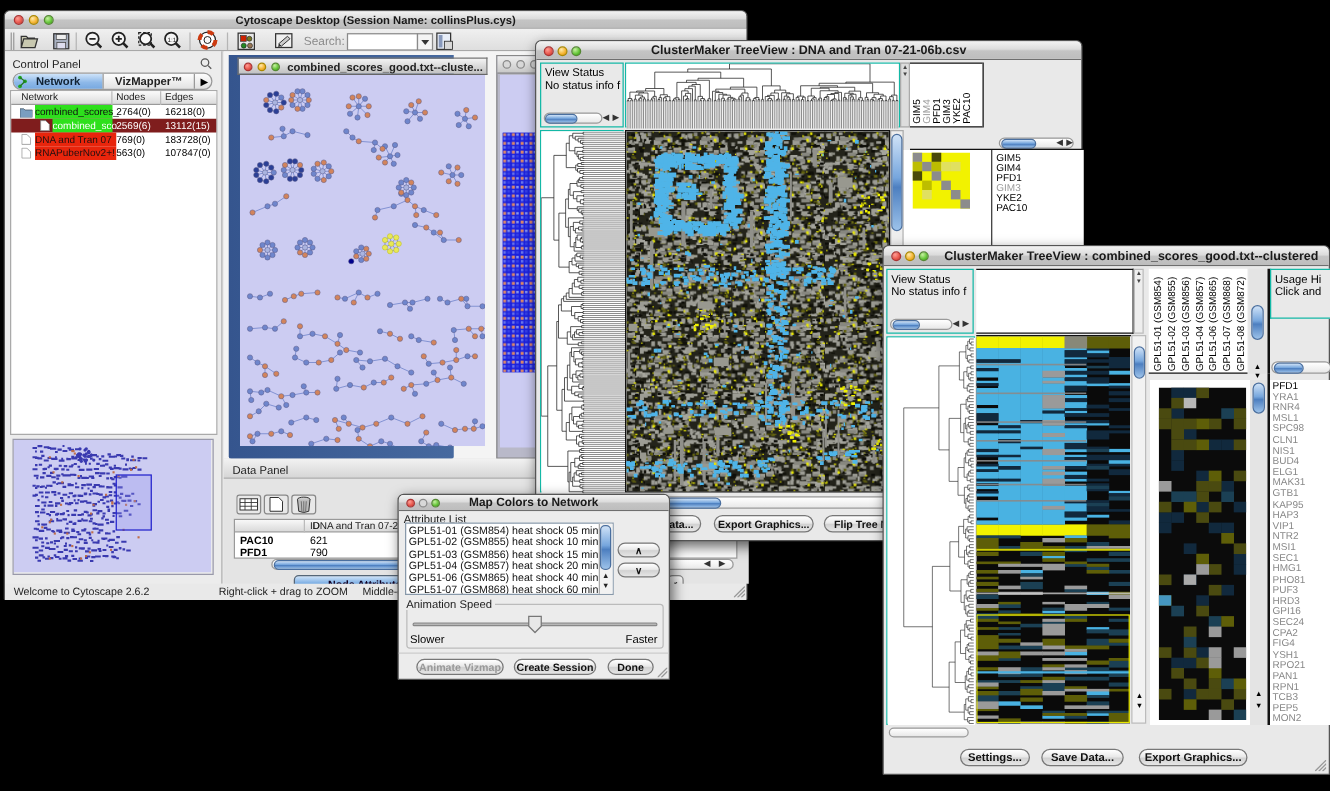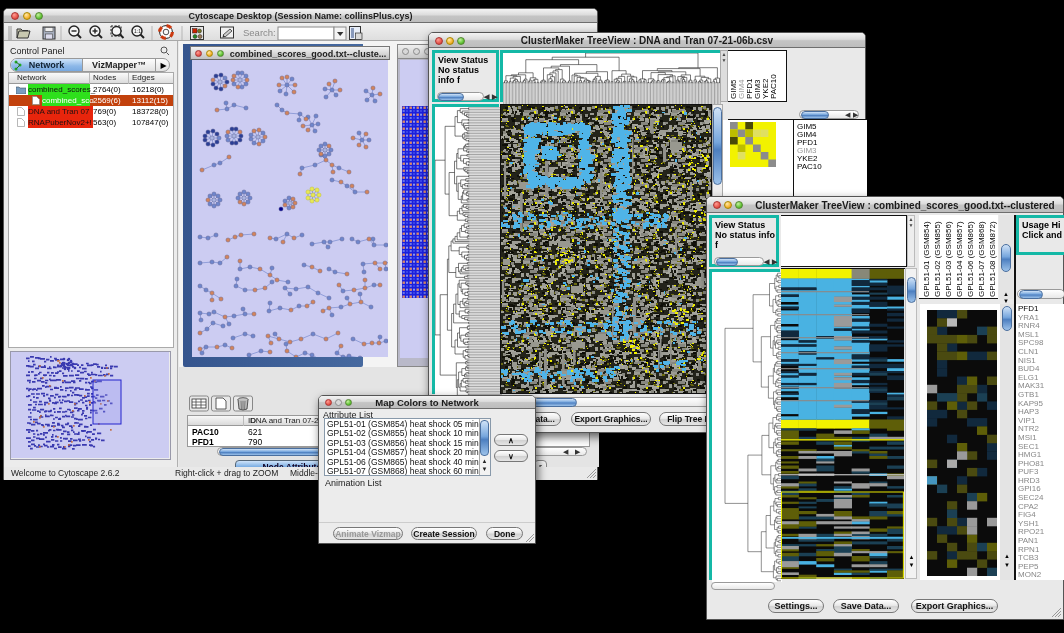--- a/index.html
+++ b/index.html
@@ -5,21 +5,21 @@
 body{font-family:"Liberation Sans",sans-serif;}
 .abs{position:absolute;}
 .win{position:absolute;background:#e9e9e9;border:1px solid #555;box-shadow:2px 4px 10px rgba(0,0,0,0.6);border-radius:5px 5px 1px 1px;}
 .tbar{position:absolute;left:0;right:0;top:0;background:linear-gradient(#f3f3f3,#dcdcdc 45%,#c4c4c4 55%,#bdbdbd);border-bottom:1px solid #6e6e6e;border-radius:4px 4px 0 0;}
 .ttl{position:absolute;left:36px;right:36px;white-space:nowrap;overflow:hidden;text-align:center;font-weight:bold;color:#1a1a1a;}
 .tl{position:absolute;width:8px;height:8px;border-radius:50%;}
 .tlr{background:radial-gradient(circle at 35% 30%,#ff9d94,#e8564b 60%,#b13a30);border:0.5px solid #a33;}
 .tly{background:radial-gradient(circle at 35% 30%,#ffe9a8,#f5b32e 60%,#c78a1c);border:0.5px solid #a80;}
 .tlg{background:radial-gradient(circle at 35% 30%,#c6f0a0,#62c536 60%,#3f8f20);border:0.5px solid #583;}
 .tlo{background:#d8d8d8;border:1px solid #8a8a8a;}
-.pane{position:absolute;background:#e9e9e9;border:3px solid #14b8a6;font-weight:bold;}
+.pane{position:absolute;background:#e9e9e9;border:1px solid #14b8a6;}
 .sbtrack{position:absolute;background:linear-gradient(#fff,#e8e8e8);border:1px solid #9a9a9a;border-radius:8px;}
 .sbthumb{position:absolute;border-radius:7px;background:linear-gradient(#cfe2f7,#76a6dd 45%,#4d7fc0 55%,#9cc2ea);border:1px solid #4a6f9f;}
 .sbarr{position:absolute;font-size:7px;color:#333;line-height:9px;}
 .pill{position:absolute;white-space:nowrap;overflow:hidden;background:linear-gradient(#ffffff,#e9e9e9 45%,#d2d2d2 55%,#e6e6e6);border:1px solid #777;border-radius:9px;text-align:center;font-weight:bold;color:#111;}
 .vlbl{position:absolute;transform:rotate(-90deg);transform-origin:left bottom;white-space:nowrap;color:#000;}
 .t8{font-size:8px;}
 </style></head>
 <body>
 
 <div class="win" style="left:3px;top:8px;width:595px;height:472px;">
@@ -136,21 +136,21 @@
 
       <div class="abs" style="left:0;top:11px;width:100%;height:11px;font-size:8px;line-height:11px;">
         <svg class="abs" style="left:7px;top:1.5px;" width="10" height="8">
             <path d="M0 1 h3 l1 1 h6 v6 h-10 z" fill="#7a9ec0" stroke="#456" stroke-width="0.6"></path>
           </svg>
         <span class="abs" style="left:19px;top:0;width:62px;height:11px;background:#2ee01c;color:#111;line-height:11px;">combined_scores_</span>
         <span class="abs" style="left:84px;top:0;">2764(0)</span>
           <span class="abs" style="left:123px;top:0;">16218(0)</span>
       </div>
 
-      <div class="abs" style="left:0;top:22px;width:100%;height:11px;font-size:8px;line-height:11px;background:#c2410c;color:#fff;">
+      <div class="abs" style="left:0;top:22px;width:100%;height:11px;font-size:8px;line-height:11px;background:#7f1d1d;color:#fff;">
         <svg class="abs" style="left:23px;top:1px;" width="8" height="9">
             <path d="M0.5 0.5 h4 l3 3 v5 h-7 z" fill="#fff" stroke="#888" stroke-width="0.7"></path>
           </svg>
         <span class="abs" style="left:33px;top:0;width:48px;height:11px;background:#2ee01c;color:#fff;line-height:11px;">combined_sco</span>
         <span class="abs" style="left:84px;top:0;">2569(6)</span>
           <span class="abs" style="left:123px;top:0;">13112(15)</span>
       </div>
 
       <div class="abs" style="left:0;top:33px;width:100%;height:11px;font-size:8px;line-height:11px;">
         <svg class="abs" style="left:8px;top:1px;" width="8" height="9">
@@ -600,20 +600,23 @@
             </g>
             <g fill="#00008c" stroke="#5a5a88" stroke-width="0.4">
               <circle cx="89" cy="149" r="2.1"></circle>
             </g>
           </svg>
       </div>
     </div>
   </div>
 
   <div class="abs" style="left:175px;top:358px;width:420px;height:100px;background:#e4e4e4;">
+    <div class="abs" style="left:0;top:0;width:100%;height:16px;background:linear-gradient(#f2f2f2,#d6d6d6);border-bottom:1px solid #aaa;">
+      <span class="abs" style="left:7px;top:4px;font-size:9px;color:#222;">Data Panel</span>
+    </div>
     <svg class="abs" style="left:10px;top:28px;" width="70" height="18">
       <rect x="0.5" y="1" width="19" height="15" fill="#e8e8e8" stroke="#888" rx="2"></rect>
       <rect x="3" y="4" width="14" height="9" fill="#fff" stroke="#333" stroke-width="0.8"></rect>
       <g stroke="#333" stroke-width="0.7">
           <line x1="3" y1="7" x2="17" y2="7"></line>
           <line x1="3" y1="10" x2="17" y2="10"></line>
           <line x1="7" y1="4" x2="7" y2="13"></line>
           <line x1="12" y1="4" x2="12" y2="13"></line>
         </g>
       <rect x="22.5" y="1" width="19" height="15" fill="#e8e8e8" stroke="#888" rx="2"></rect>
@@ -2459,21 +2462,29 @@
   </div>
   <div class="abs" style="left:4px;top:14px;font-size:9px;color:#222;">Attribute List</div>
   <div class="abs" style="left:5px;top:22px;width:167px;height:58px;background:#fff;border:1px solid #89a;overflow:hidden;font-size:8.5px;line-height:9.4px;color:#111;white-space:nowrap;">
     <div style="padding:1px 0 0 2px;">GPL51-01 (GSM854) heat shock 05 min<br>GPL51-02 (GSM855) heat shock 10 min<br>GPL51-03 (GSM856) heat shock 15 min<br>GPL51-04 (GSM857) heat shock 20 min<br>GPL51-06 (GSM865) heat shock 40 min<br>GPL51-07 (GSM868) heat shock 60 min</div>
   </div>
   <div class="abs" style="left:160px;top:23px;width:11px;height:56px;background:#f2f2f2;border-left:1px solid #aaa;"></div>
   <div class="sbthumb" style="left:161px;top:24px;width:9px;height:36px;border-radius:4px;"></div>
   <div class="abs" style="left:161px;top:61px;width:9px;font-size:6px;text-align:center;color:#222;line-height:8px;">▲<br>▼</div>
   <div class="pill" style="left:175px;top:38px;width:34px;height:12px;font-size:8px;line-height:11px;">∧</div>
   <div class="pill" style="left:175px;top:54px;width:34px;height:12px;font-size:8px;line-height:11px;">∨</div>
-  <div class="abs" style="left:4px;top:82px;font-size:9px;color:#222;background:#ececec;padding:0 2px;z-index:3;">Animation List</div>
+  <div class="abs" style="left:4px;top:82px;font-size:9px;color:#222;background:#ececec;padding:0 2px;z-index:3;">Animation Speed</div>
+  <div class="abs" style="left:6px;top:87px;width:206px;height:36px;border:1px solid #bbb;border-radius:3px;">
+    <div class="abs" style="left:4px;top:14px;width:196px;height:3px;background:linear-gradient(#999,#ccc);border:1px solid #888;border-radius:2px;"></div>
+    <svg class="abs" style="left:96px;top:8px;" width="12" height="15">
+        <path d="M1 1 h10 v8 l-5 5 l-5 -5 z" fill="linear-gradient(#fff,#ccc)" fill-opacity="1" stroke="#777" style="fill:#e8e8e8"></path>
+      </svg>
+    <div class="abs" style="left:2px;top:22px;font-size:9px;">Slower</div>
+    <div class="abs" style="right:4px;top:22px;font-size:9px;">Faster</div>
+  </div>
   <div class="abs" style="left:0;top:126px;width:100%;height:1px;background:#ccc;"></div>
   <div class="pill" style="left:14px;top:131px;width:70px;height:13px;font-size:8.5px;line-height:12px;color:#999;">Animate Vizmap</div>
   <div class="pill" style="left:92px;top:131px;width:66px;height:13px;font-size:8.5px;line-height:12px;">Create Session</div>
   <div class="pill" style="left:167px;top:131px;width:37px;height:13px;font-size:8.5px;line-height:12px;">Done</div>
   <svg class="abs" style="right:1px;bottom:1px;" width="8" height="8">
       <g stroke="#999">
         <line x1="0" y1="8" x2="8" y2="0"></line>
         <line x1="3" y1="8" x2="8" y2="3"></line>
       </g>
     </svg>

